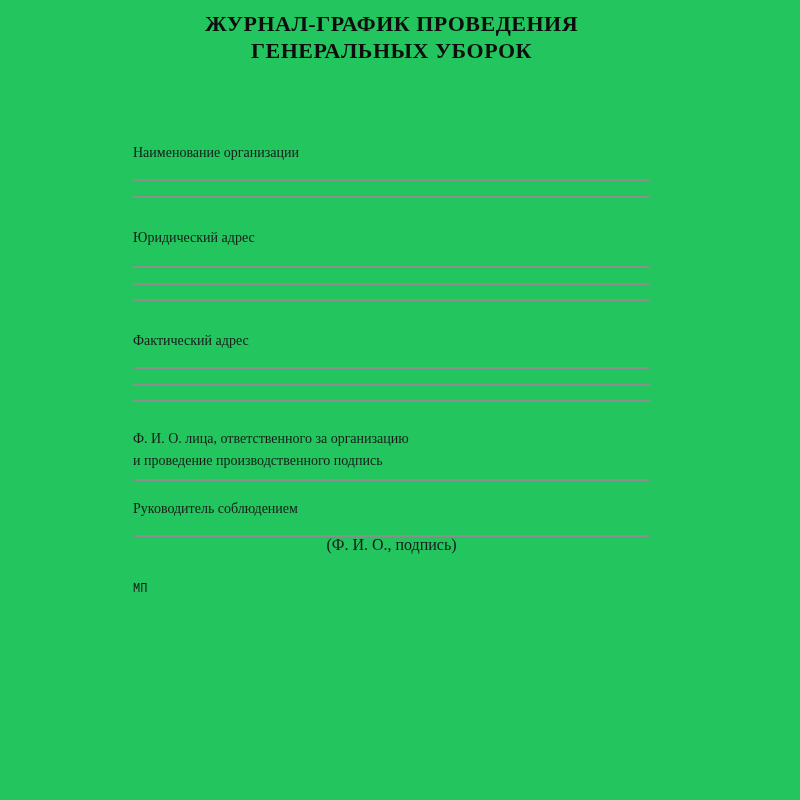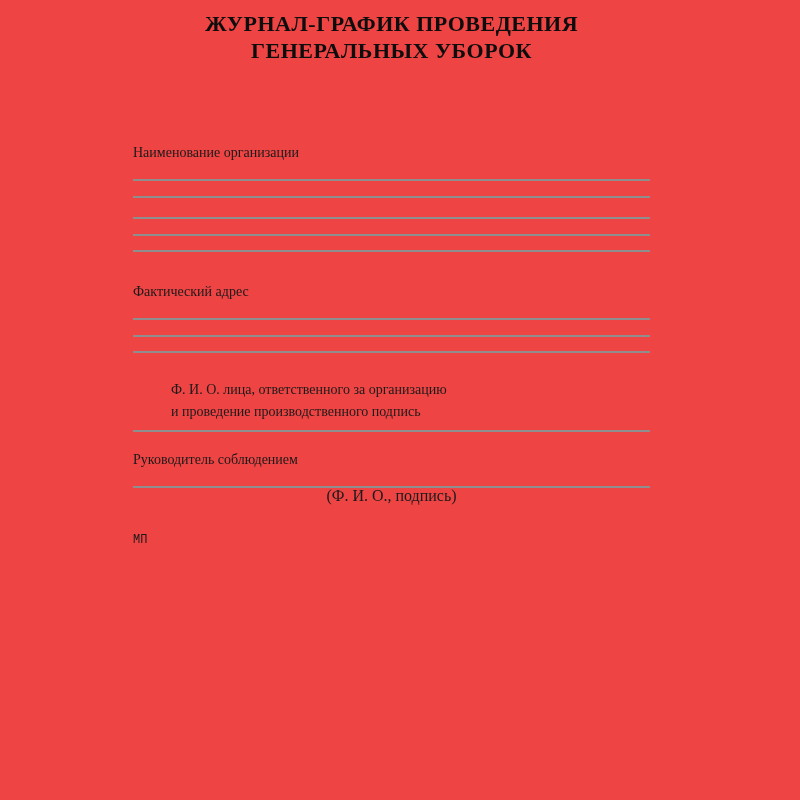--- a/index.html
+++ b/index.html
@@ -4,21 +4,21 @@
 <style>
   html, body {
     margin: 0;
     padding: 0;
     background: #ffffff;
   }
   .page {
     position: relative;
     width: 800px;
     height: 800px;
-    background: #ef4444;
+    background: #22c55e;
     font-family: "Liberation Serif", serif;
     color: #111111;
     overflow: hidden;
   }
   .content {
     position: absolute;
     left: 133px;
     top: 0;
     width: 517px;
   }
@@ -36,21 +36,21 @@
   .field-label {
     font-size: 14px;
     line-height: 18px;
     color: #1a1a1a;
   }
   .para {
     font-size: 14px;
     line-height: 22px;
     color: #1a1a1a;
   }
-  .para span { display: block; margin-left: 38px; }
+  .para span { display: block; }
   .rule {
     height: 2px;
     background: #8e8e8e;
   }
   .sig-caption {
     margin-top: 1px;
     text-align: center;
     font-size: 16px;
     line-height: 14px;
     color: #1a1a1a;
@@ -79,20 +79,21 @@
 
     <h1 class="title">
       <span class="title-line">ЖУРНАЛ-ГРАФИК ПРОВЕДЕНИЯ</span>
       <span class="title-line">ГЕНЕРАЛЬНЫХ УБОРОК</span>
     </h1>
 
     <div class="field-label mt58">Наименование организации</div>
     <div class="rule mt17"></div>
     <div class="rule mt15"></div>
 
+    <div class="field-label mt31">Юридический адрес</div>
     <div class="rule mt19"></div>
     <div class="rule mt15"></div>
     <div class="rule mt14"></div>
 
     <div class="field-label mt31">Фактический адрес</div>
     <div class="rule mt17"></div>
     <div class="rule mt15"></div>
     <div class="rule mt14"></div>
 
     <div class="para mt26">

